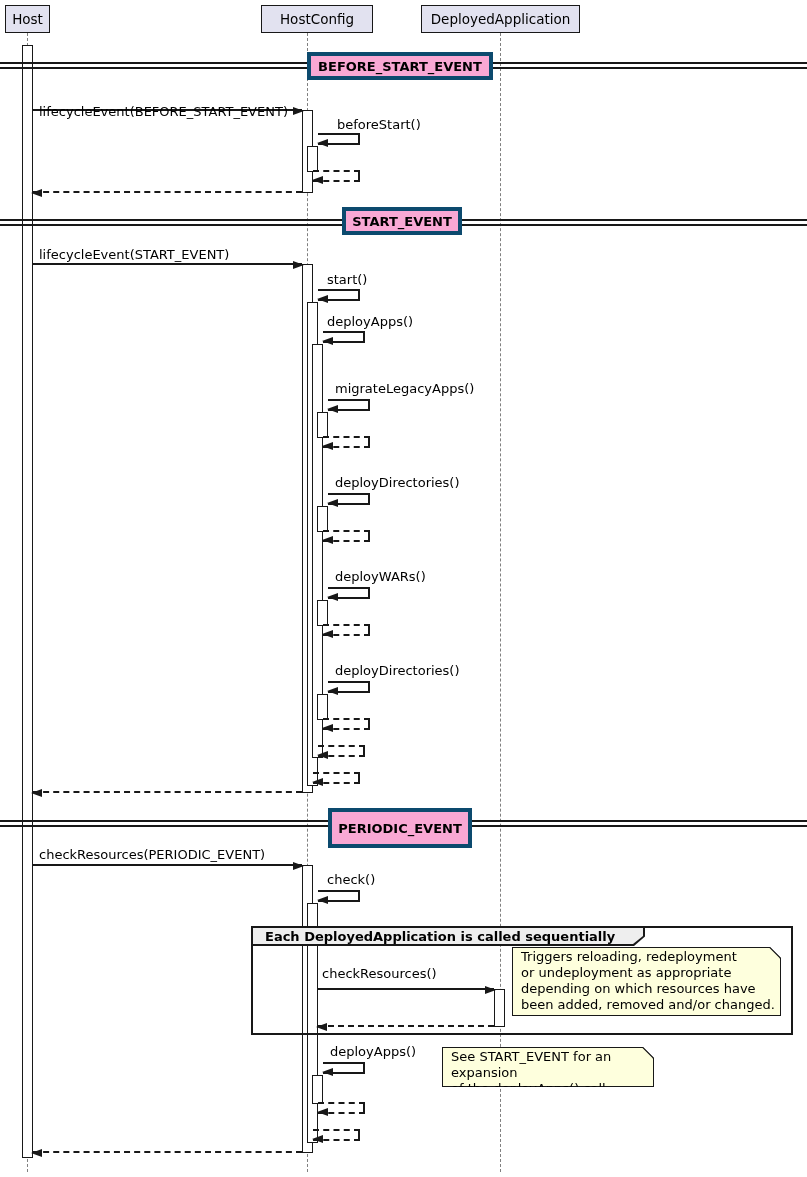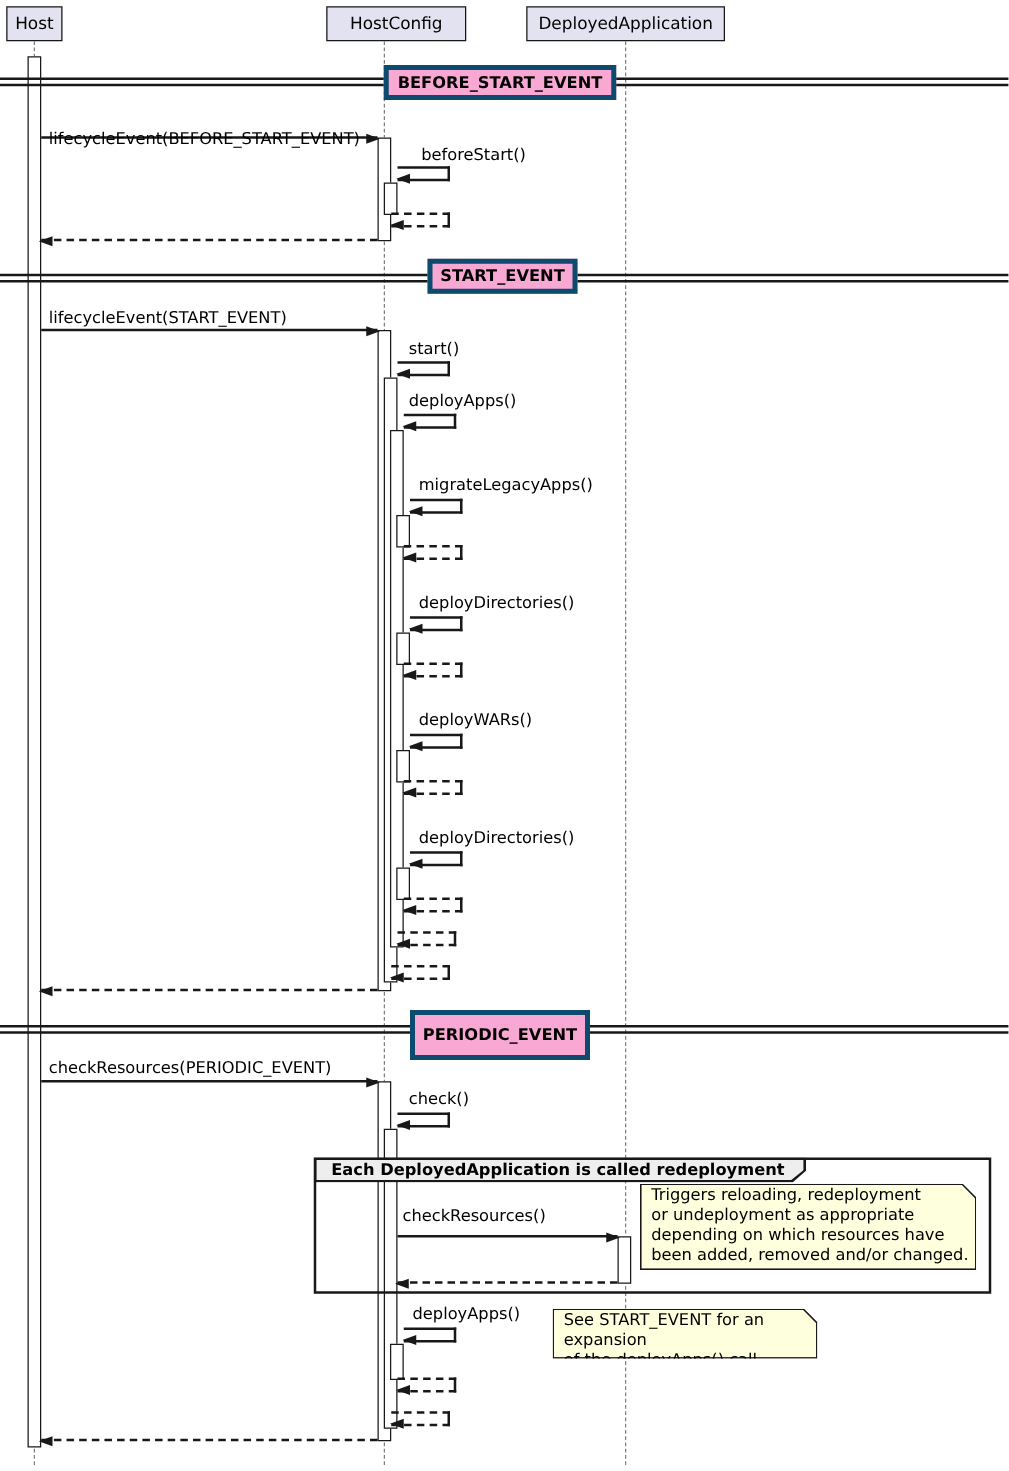--- a/index.html
+++ b/index.html
@@ -179,21 +179,21 @@
   </div>
 
   <div class="msg" style="left:327px;top:872px;">check()</div>
   <div class="self" style="left:318px;top:890px;">
     <span class="head-l"></span>
   </div>
 
   <div class="group" style="left:251px;top:926px;width:542px;height:109px;">
     <div class="group-header" style="width:394px;height:20px;">
       <div class="group-header-fill"></div>
-      <div class="group-label">Each DeployedApplication is called redeployment</div>
+      <div class="group-label">Each DeployedApplication is called sequentially</div>
     </div>
   </div>
 
   <div class="msg" style="left:322px;top:966px;">checkResources()</div>
   <div class="arrow" style="left:318px;top:988px;width:176px;">
     <span class="head-r"></span>
   </div>
   <div class="arrow dashed" style="left:318px;top:1025px;width:176px;">
     <span class="head-l"></span>
   </div>

